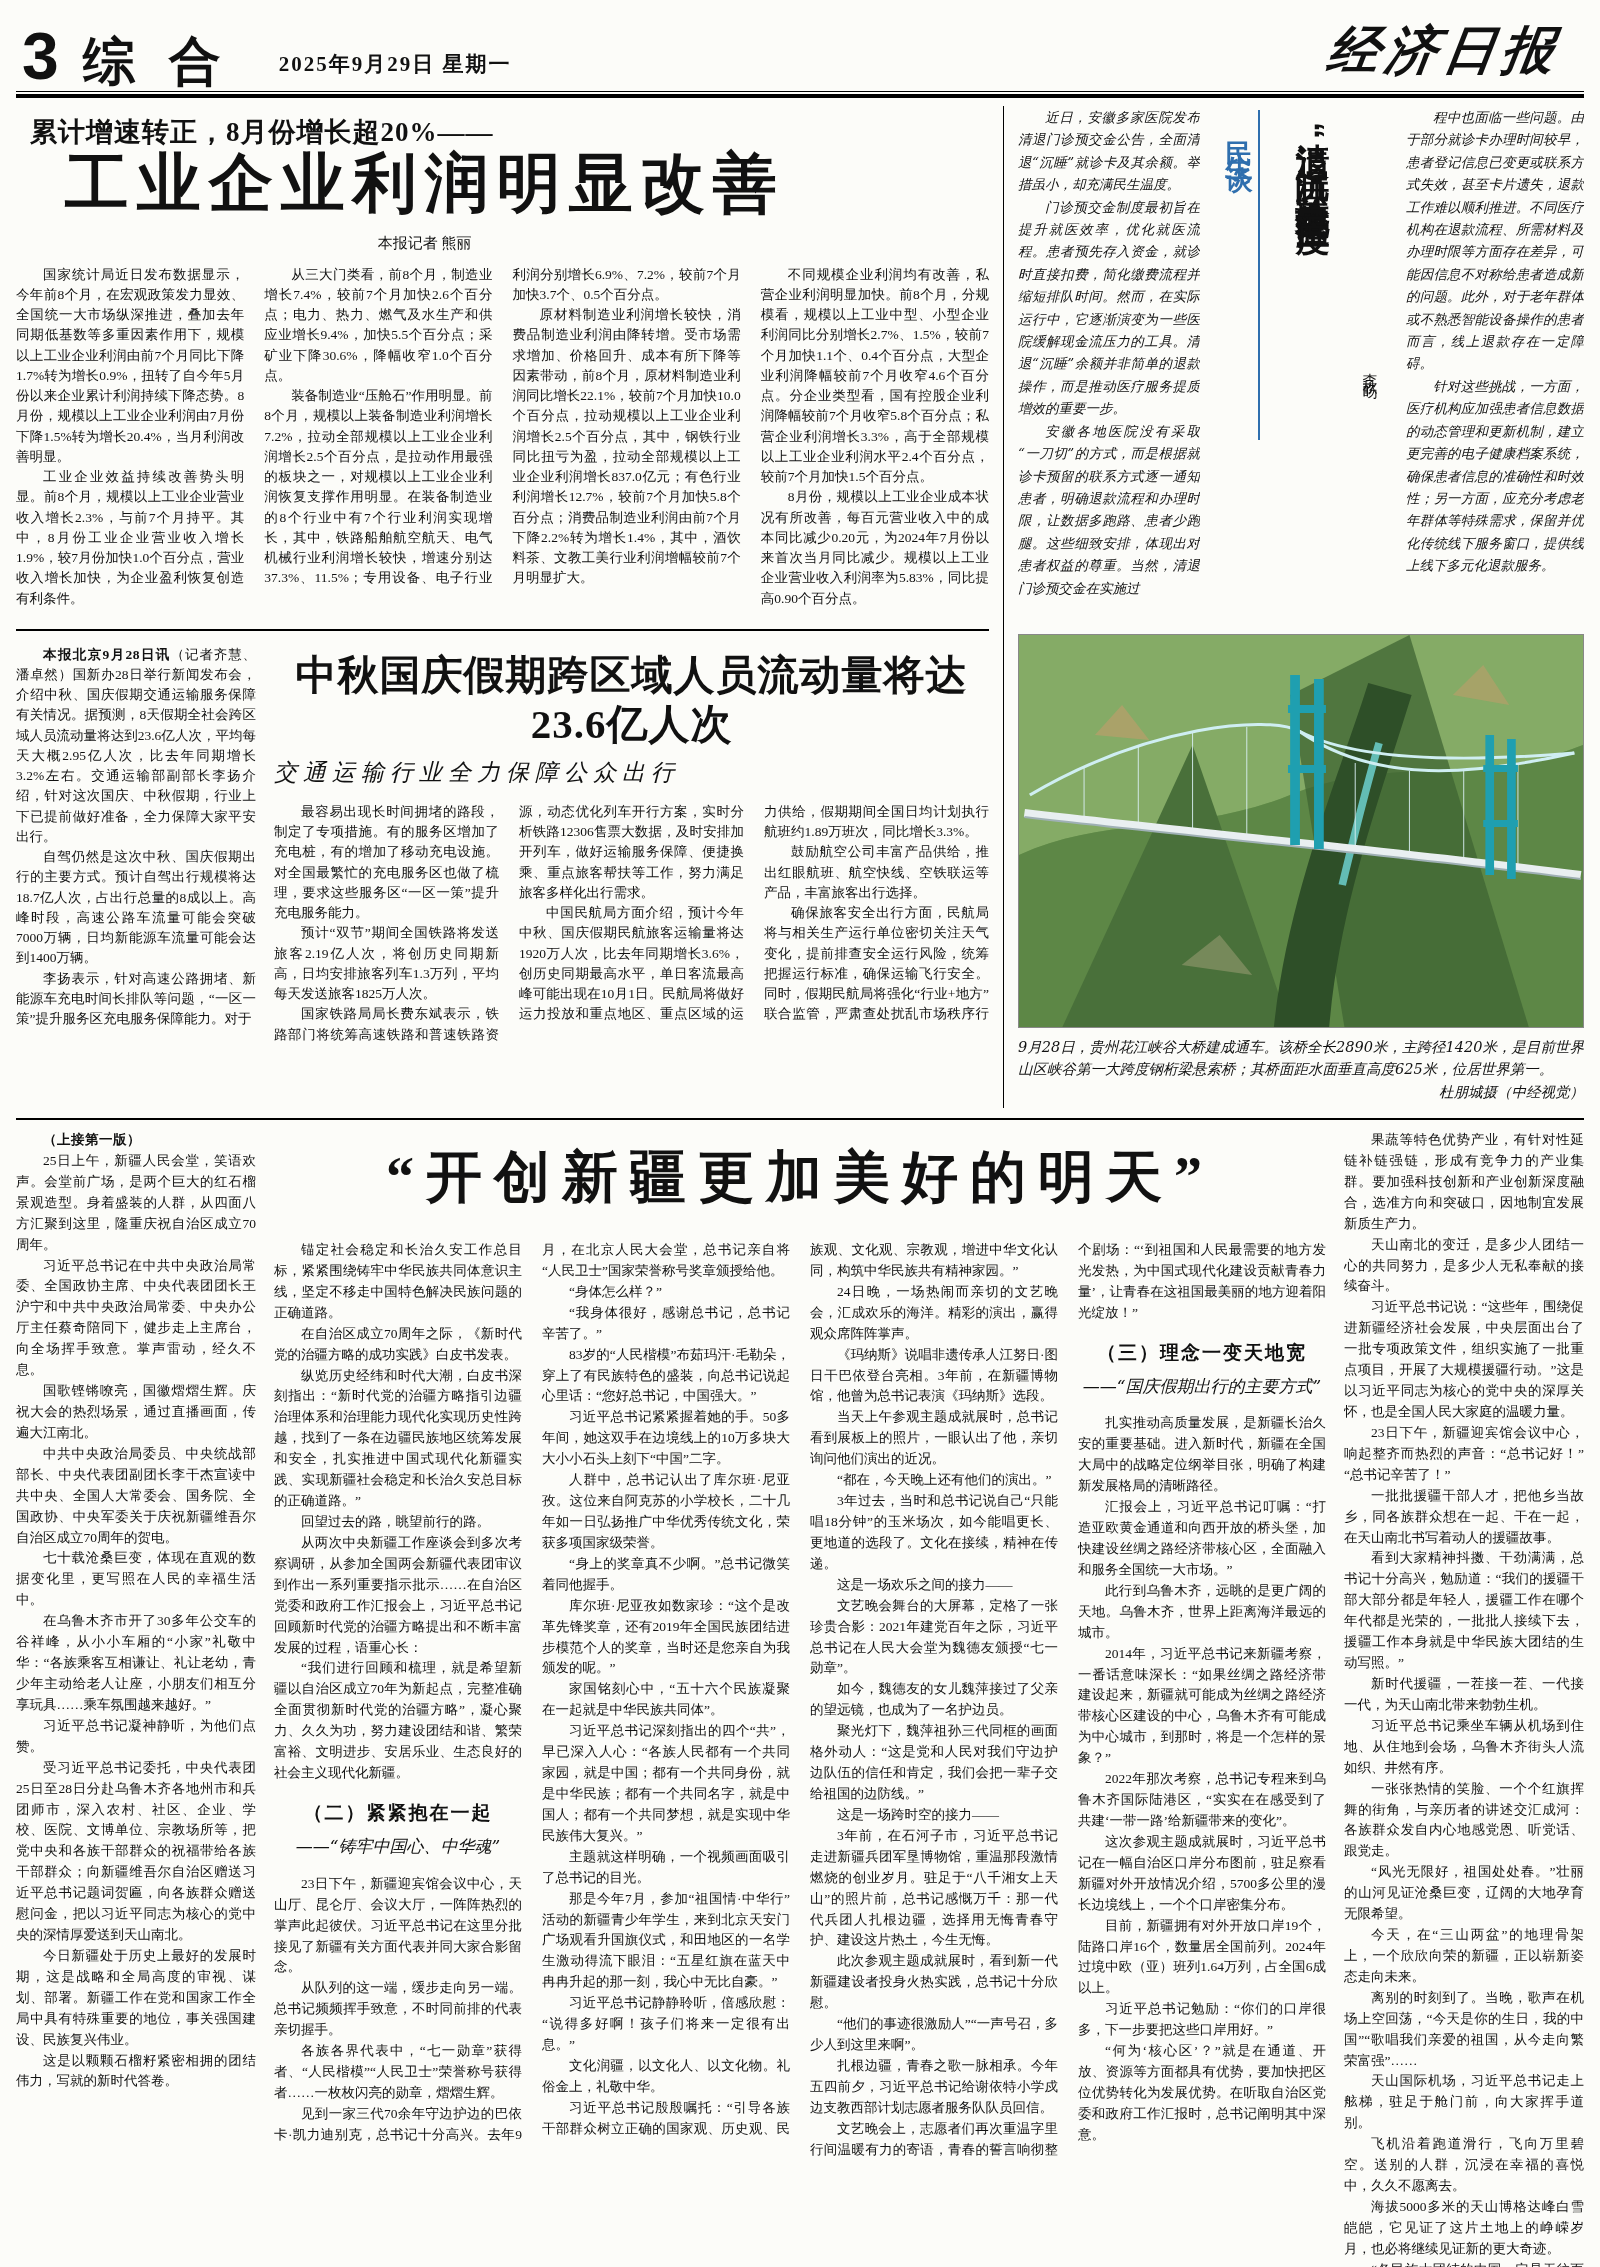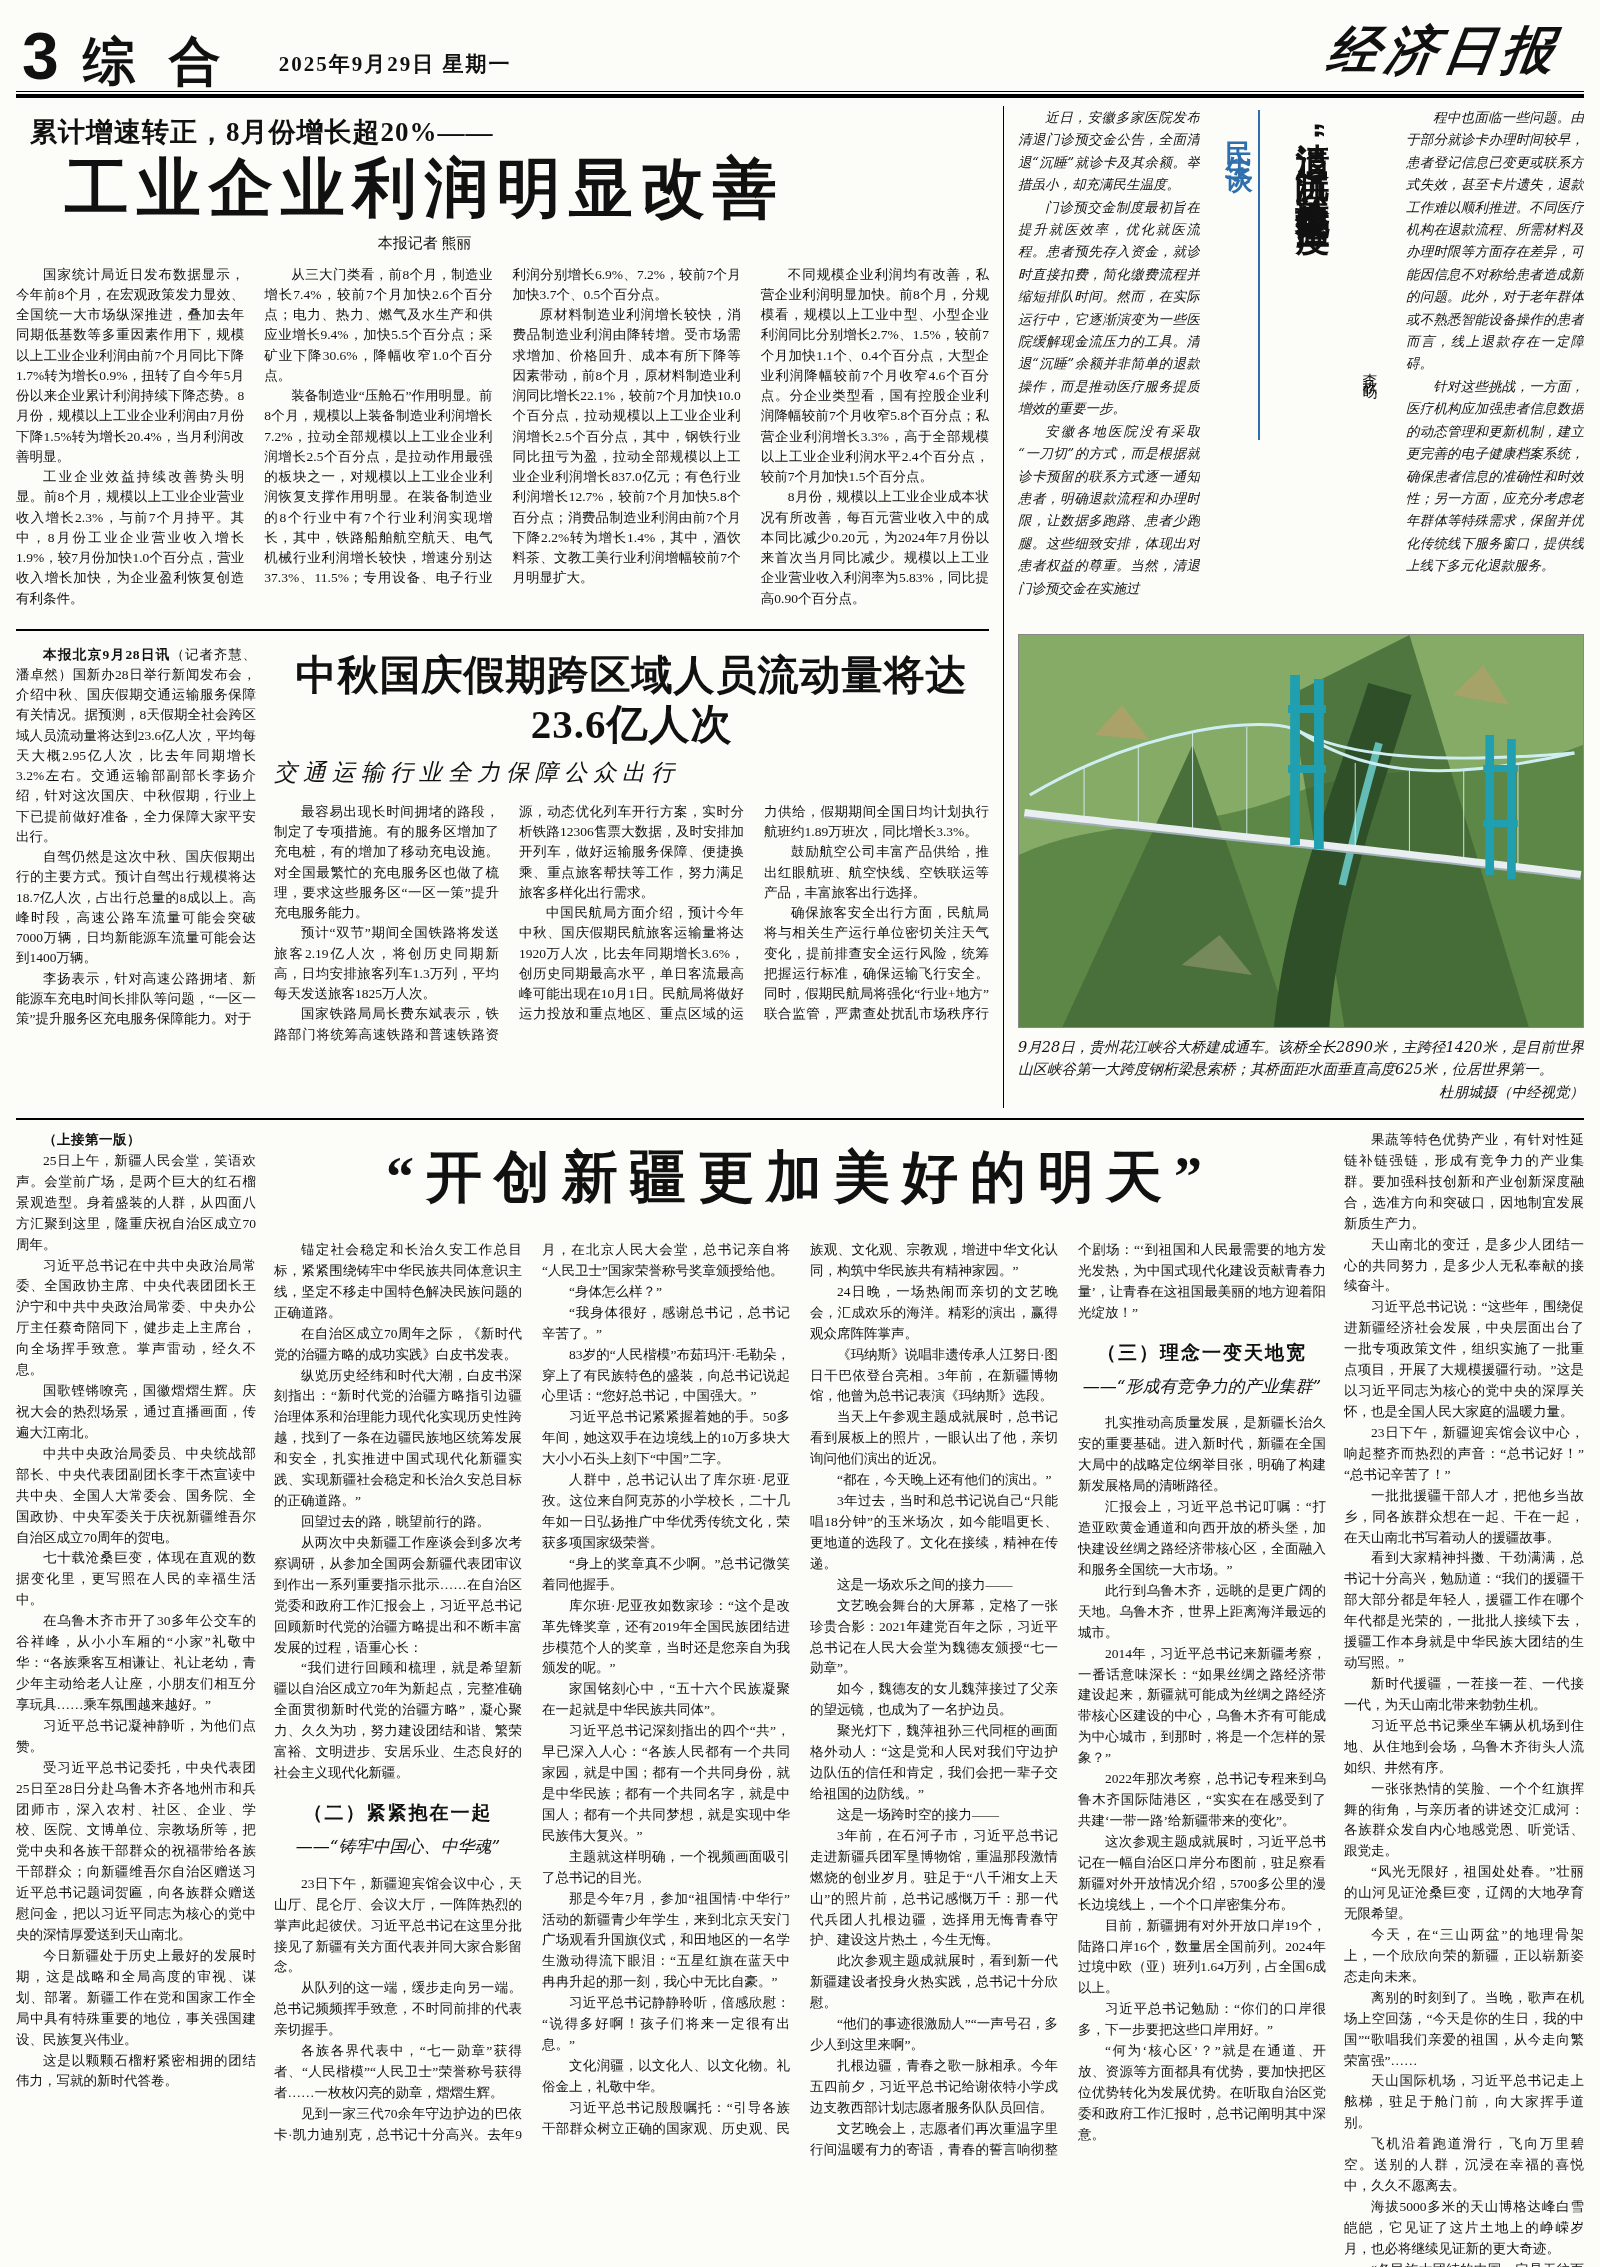--- a/index.html
+++ b/index.html
@@ -18,21 +18,21 @@
   .header-rule { margin-top:5px; border-top:1px solid #000; border-bottom:4px solid #000; height:7px; }
 
   
   .main-grid { display:flex; margin-top:8px; height:1002px; overflow:hidden; }
   .left-main { width:1058px; padding-right:14px; }
   .right-rail { flex:1; border-left:1px solid #000; padding-left:14px; }
 
   
   .a1-kicker { font-size:27px; font-weight:700; margin:8px 0 2px 14px; letter-spacing:1px; }
   .a1-head-wrap { width:84%; }
-  .a1-headline { font-family:Liberation Sans, sans-serif; font-weight:900; font-size:64px; letter-spacing:8px; text-align:center; line-height:1.15; }
+  .a1-headline { font-family:Liberation Mono, monospace; font-weight:900; font-size:64px; letter-spacing:8px; text-align:center; line-height:1.15; }
   .a1-byline { text-align:center; font-size:15px; margin:8px 0 12px; }
   .a1-body { height:352px; column-count:4; column-gap:20px; font-size:13.5px; line-height:1.5; text-align:justify; overflow:hidden; }
   p.para { text-indent:2em; }
   p.para strong { letter-spacing:.5px; }
 
   .rule-mid { border-top:2px solid #000; margin:12px 0 4px; }
 
   
   .a3 { display:flex; }
   .a3-col1 { width:240px; margin-right:18px; font-size:13.5px; line-height:1.5; text-align:justify; height:408px; overflow:hidden; padding-top:10px; }
@@ -266,21 +266,21 @@
           <p class="para">如今，魏德友的女儿魏萍接过了父亲的望远镜，也成为了一名护边员。</p>
           <p class="para">聚光灯下，魏萍祖孙三代同框的画面格外动人：“这是党和人民对我们守边护边队伍的信任和肯定，我们会把一辈子交给祖国的边防线。”</p>
           <p class="para">这是一场跨时空的接力——</p>
           <p class="para">3年前，在石河子市，习近平总书记走进新疆兵团军垦博物馆，重温那段激情燃烧的创业岁月。驻足于“八千湘女上天山”的照片前，总书记感慨万千：那一代代兵团人扎根边疆，选择用无悔青春守护、建设这片热土，今生无悔。</p>
           <p class="para">此次参观主题成就展时，看到新一代新疆建设者投身火热实践，总书记十分欣慰。</p>
           <p class="para">“他们的事迹很激励人”“一声号召，多少人到这里来啊”。</p>
           <p class="para">扎根边疆，青春之歌一脉相承。今年五四前夕，习近平总书记给谢依特小学戍边支教西部计划志愿者服务队队员回信。</p>
           <p class="para">文艺晚会上，志愿者们再次重温字里行间温暖有力的寄语，青春的誓言响彻整个剧场：“‘到祖国和人民最需要的地方发光发热，为中国式现代化建设贡献青春力量’，让青春在这祖国最美丽的地方迎着阳光绽放！”</p>
           <div class="subhead">
             <div class="subhead-l1">（三）理念一变天地宽</div>
-            <div class="subhead-l2">——“形成有竞争力的产业集群”</div>
+            <div class="subhead-l2">——“国庆假期出行的主要方式”</div>
           </div>
           <p class="para">扎实推动高质量发展，是新疆长治久安的重要基础。进入新时代，新疆在全国大局中的战略定位纲举目张，明确了构建新发展格局的清晰路径。</p>
           <p class="para">汇报会上，习近平总书记叮嘱：“打造亚欧黄金通道和向西开放的桥头堡，加快建设丝绸之路经济带核心区，全面融入和服务全国统一大市场。”</p>
           <p class="para">此行到乌鲁木齐，远眺的是更广阔的天地。乌鲁木齐，世界上距离海洋最远的城市。</p>
           <p class="para">2014年，习近平总书记来新疆考察，一番话意味深长：“如果丝绸之路经济带建设起来，新疆就可能成为丝绸之路经济带核心区建设的中心，乌鲁木齐有可能成为中心城市，到那时，将是一个怎样的景象？”</p>
           <p class="para">2022年那次考察，总书记专程来到乌鲁木齐国际陆港区，“实实在在感受到了共建‘一带一路’给新疆带来的变化”。</p>
           <p class="para">这次参观主题成就展时，习近平总书记在一幅自治区口岸分布图前，驻足察看新疆对外开放情况介绍，5700多公里的漫长边境线上，一个个口岸密集分布。</p>
           <p class="para">目前，新疆拥有对外开放口岸19个，陆路口岸16个，数量居全国前列。2024年过境中欧（亚）班列1.64万列，占全国6成以上。</p>
           <p class="para">习近平总书记勉励：“你们的口岸很多，下一步要把这些口岸用好。”</p>
           <p class="para">“何为‘核心区’？”就是在通道、开放、资源等方面都具有优势，要加快把区位优势转化为发展优势。在听取自治区党委和政府工作汇报时，总书记阐明其中深意。</p>

